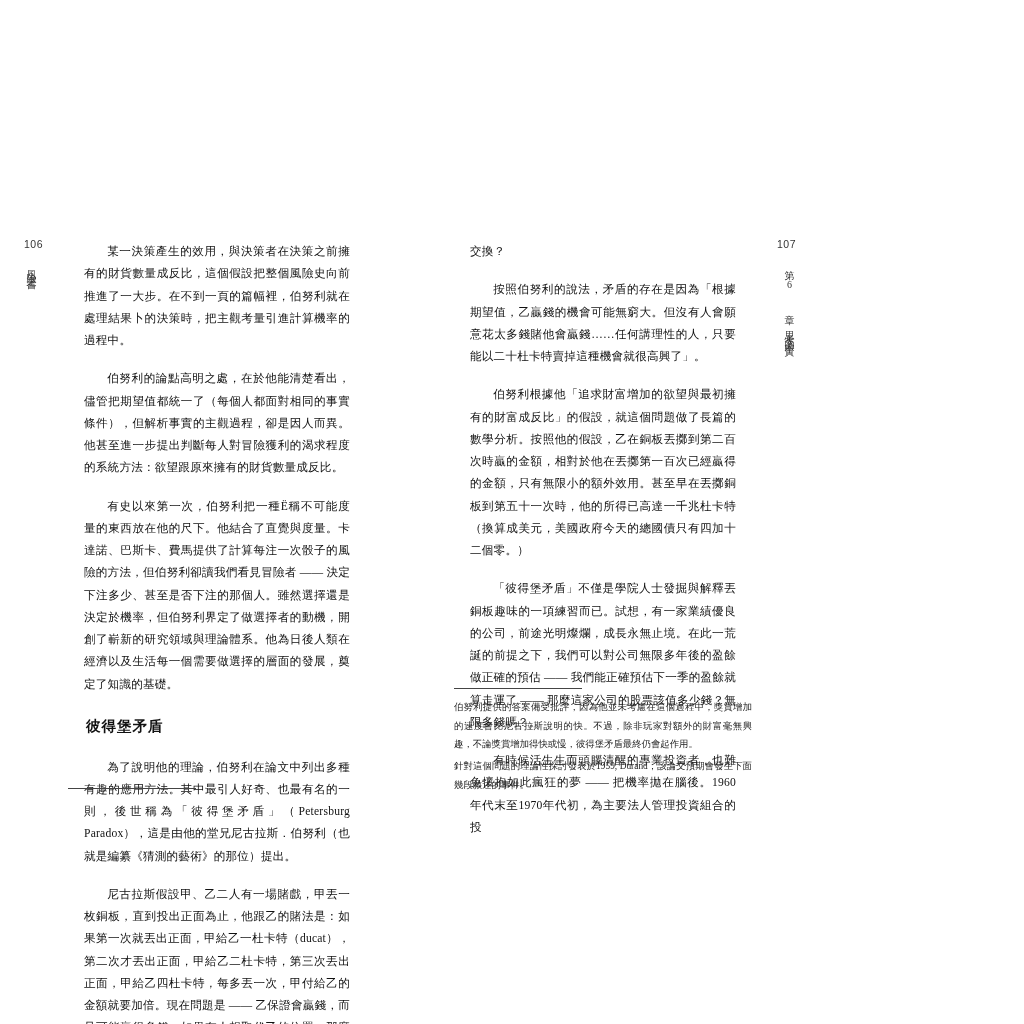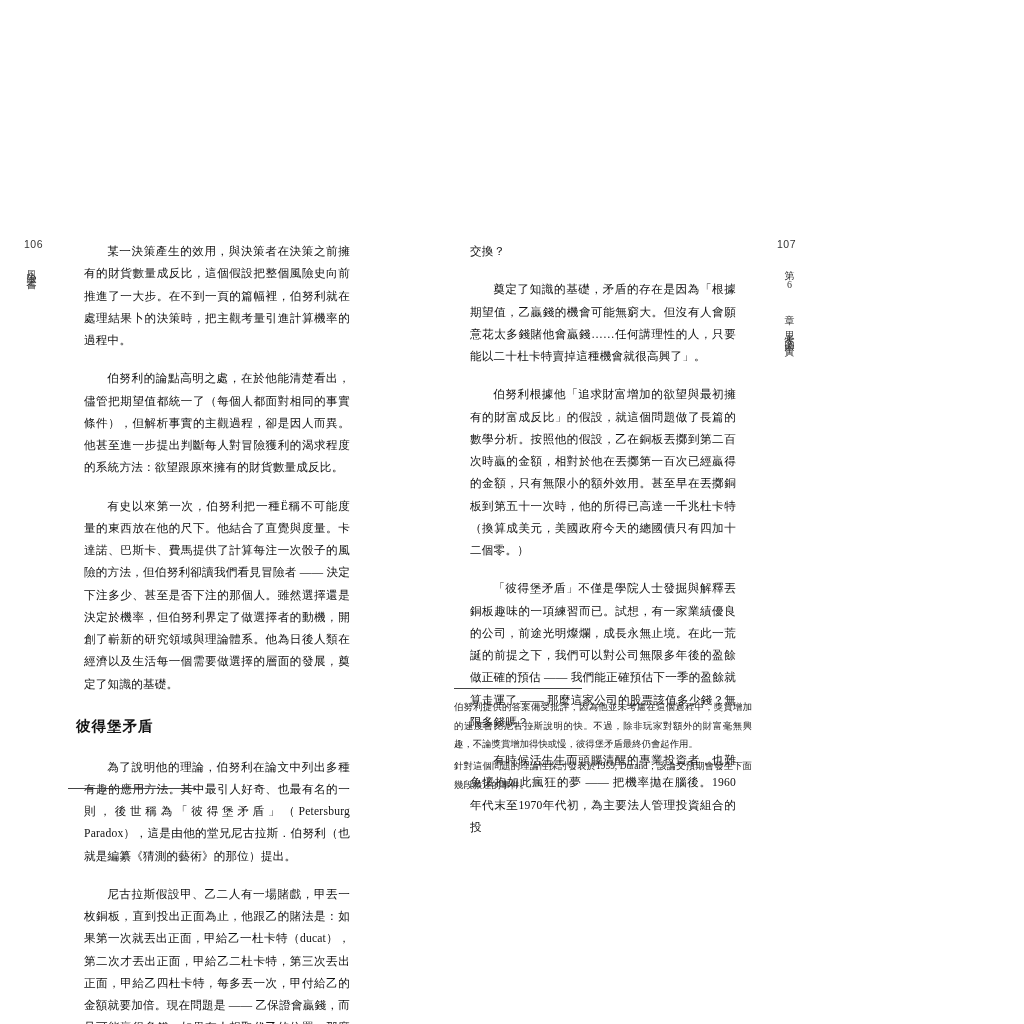--- a/index.html
+++ b/index.html
@@ -62,21 +62,21 @@
   }
   .body p {
     margin: 16px;
     text-indent: 2em;
   }
   .body p.noindent { text-indent: 0; }
 
   h2.section {
     font-size: 14.5px;
     font-weight: bold;
-    margin: 17px 0 6px 8px;
+    margin: 17px 0 6px 18px;
     letter-spacing: 1px;
     text-indent: 0;
   }
 
   .fn-wrap {
     position: absolute;
     left: 68px;
     right: 44px;
     bottom: 226px;
   }
@@ -124,21 +124,21 @@
       <div class="fn-rule"></div>
     </div>
   </div>
 
   <div class="page page-right">
     <div class="folio folio-right">107</div>
     <div class="runhead runhead-right">第 6 章　思考人的本質</div>
 
     <div class="body">
       <p class="noindent">交換？</p>
-      <p>奠定了知識的基礎，矛盾的存在是因為「根據期望值，乙贏錢的機會可能無窮大。但沒有人會願意花太多錢賭他會贏錢……任何講理性的人，只要能以二十杜卡特賣掉這種機會就很高興了」。</p>
+      <p>按照伯努利的說法，矛盾的存在是因為「根據期望值，乙贏錢的機會可能無窮大。但沒有人會願意花太多錢賭他會贏錢……任何講理性的人，只要能以二十杜卡特賣掉這種機會就很高興了」。</p>
       <p>伯努利根據他「追求財富增加的欲望與最初擁有的財富成反比」的假設，就這個問題做了長篇的數學分析。按照他的假設，乙在銅板丟擲到第二百次時贏的金額，相對於他在丟擲第一百次已經贏得的金額，只有無限小的額外效用。甚至早在丟擲銅板到第五十一次時，他的所得已高達一千兆杜卡特（換算成美元，美國政府今天的總國債只有四加十二個零。）</p>
       <p>「彼得堡矛盾」不僅是學院人士發掘與解釋丟銅板趣味的一項練習而已。試想，有一家業績優良的公司，前途光明燦爛，成長永無止境。在此一荒誕的前提之下，我們可以對公司無限多年後的盈餘做正確的預估 —— 我們能正確預估下一季的盈餘就算走運了 —— 那麼這家公司的股票該值多少錢？無限多錢嗎？。</p>
       <p>有時候活生生而頭腦清醒的專業投資者，也難免懷抱如此瘋狂的夢 —— 把機率拋在腦後。1960年代末至1970年代初，為主要法人管理投資組合的投</p>
     </div>
 
     <div class="fn-wrap">
       <div class="fn-rule"></div>
       <p class="fn">伯努利提供的答案備受批評，因為他並未考慮在這個過程中，獎賞增加的速度會比尼古拉斯說明的快。不過，除非玩家對額外的財富毫無興趣，不論獎賞增加得快或慢，彼得堡矛盾最終仍會起作用。</p>
       <p class="fn">針對這個問題的理論性探討發表於1959, Durand，該論文預期會發生下面幾段敘述的事件。</p>
     </div>

